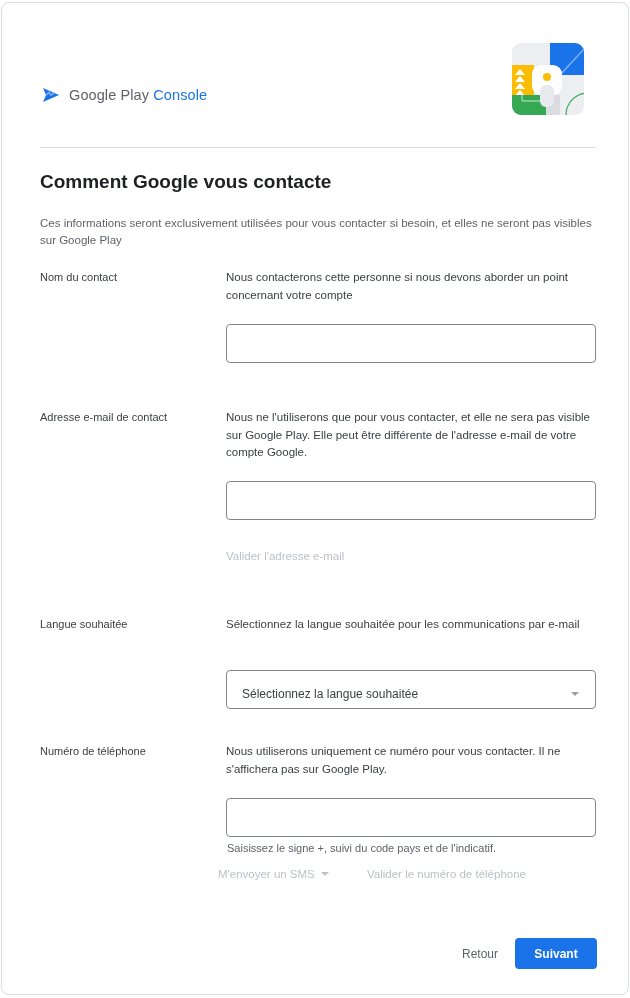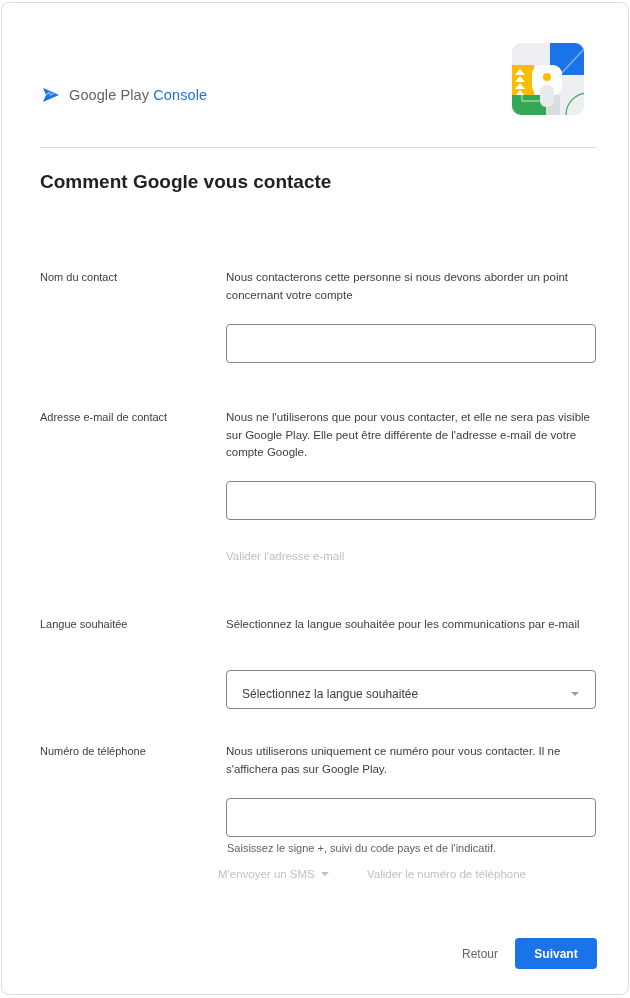--- a/index.html
+++ b/index.html
@@ -107,20 +107,21 @@
       <rect x="20" y="22" width="30" height="30" rx="9" fill="#ffffff"></rect>
       <rect x="28" y="42" width="14" height="22" rx="6" fill="#e8eaed"></rect>
       <circle cx="35" cy="34" r="4" fill="#fbbc04"></circle>
       <path d="M54 72 A22 22 0 0 1 76 50" stroke="#34a853" stroke-width="1.2" fill="none"></path>
     </g>
   </svg>
 
   <div class="divider"></div>
 
   <h1 class="title">Comment Google vous contacte</h1>
+  <p class="desc">Ces informations seront exclusivement utilisées pour vous contacter si besoin, et elles ne seront pas visibles sur Google Play</p>
 
   <div class="row-label" style="top:268px;">Nom du contact</div>
   <div class="row-help" style="top:266px;">Nous contacterons cette personne si nous devons aborder un point concernant votre compte</div>
   <div class="field" style="top:321px;">
     <input type="text" placeholder="" style="">
   </div>
 
   <div class="row-label" style="top:408px;">Adresse e-mail de contact</div>
   <div class="row-help" style="top:406px;">Nous ne l'utiliserons que pour vous contacter, et elle ne sera pas visible sur Google Play. Elle peut être différente de l'adresse e-mail de votre compte Google.</div>
   <div class="field" style="top:478px;">

